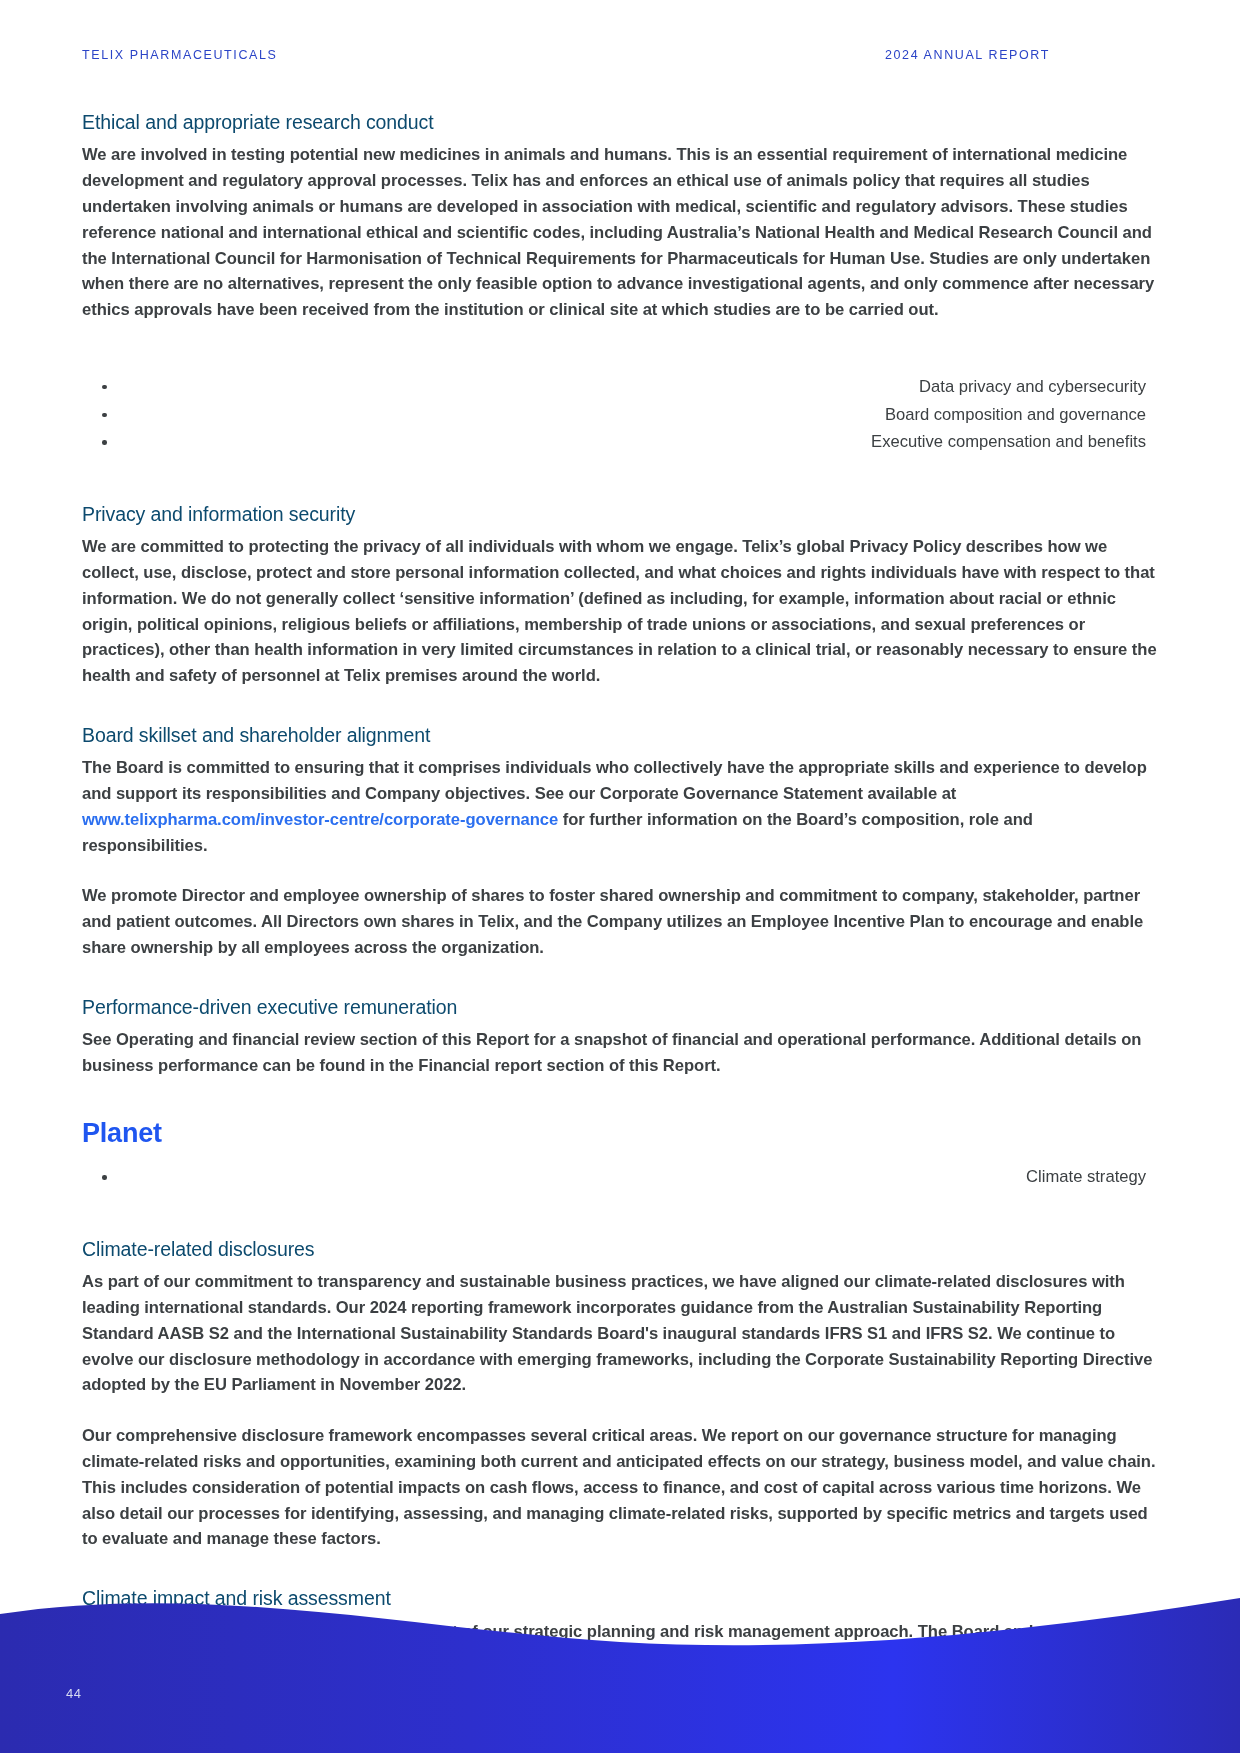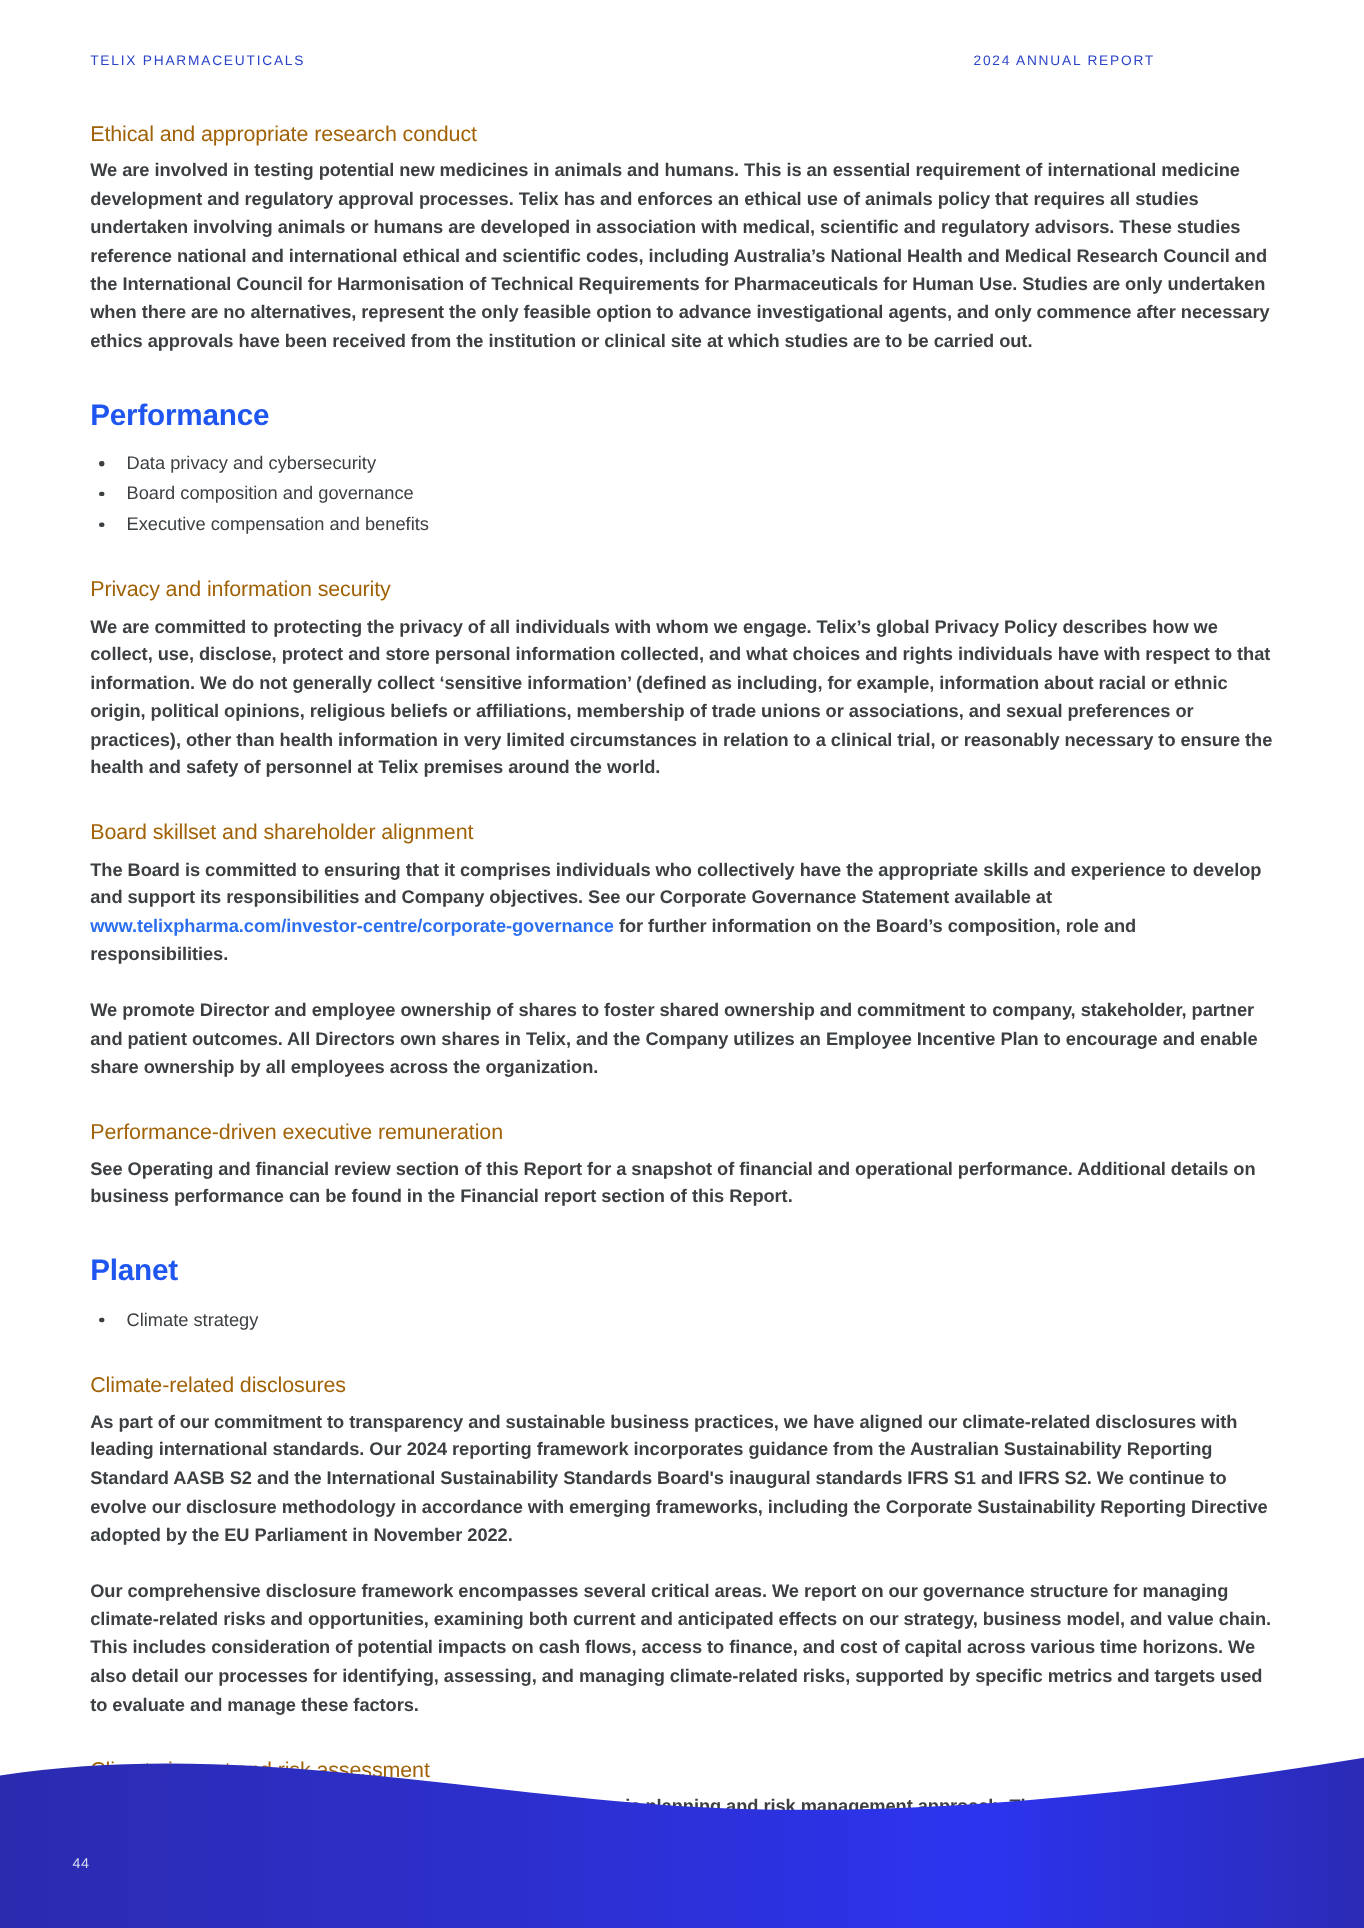--- a/index.html
+++ b/index.html
@@ -55,21 +55,21 @@
     font-weight: bold;
     color: #1f56f0;
     margin: 0 0 14px 0;
     letter-spacing: -0.2px;
   }
 
   h3.sub-title {
     font-size: 19.5px;
     line-height: 1.25;
     font-weight: normal;
-    color: #a16207;
+    color: #0c4a6e;
     margin: 0 0 8px 0;
     letter-spacing: -0.1px;
   }
 
   p.body-text {
     font-size: 16.6px;
     line-height: 25.8px;
     color: #3c4043;
     margin: 0 0 0 0;
     letter-spacing: -0.05px;
@@ -80,22 +80,23 @@
     margin-top: 25px;
   }
 
   a.inline-link {
     color: #2b6ff0;
     text-decoration: none;
   }
 
   ul.bullets {
     list-style: none;
-    margin: 0;
+    margin: 12px;
     padding: 0;
+    text-align: right;
   }
   ul.bullets li {
     position: relative;
     font-size: 16.6px;
     line-height: 27.6px;
     color: #3c4043;
     padding-left: 33px;
   }
   ul.bullets li::before {
     content: "";
@@ -138,21 +139,20 @@
     <span>2024 ANNUAL REPORT</span>
   </div>
 
   <div class="content">
 
     <h3 class="sub-title">Ethical and appropriate research conduct</h3>
     <p class="body-text">We are involved in testing potential new medicines in animals and humans. This is an essential requirement of international medicine development and regulatory approval processes. Telix has and enforces an ethical use of animals policy that requires all studies undertaken involving animals or humans are developed in association with medical, scientific and regulatory advisors. These studies reference national and international ethical and scientific codes, including Australia’s National Health and Medical Research Council and the International Council for Harmonisation of Technical Requirements for Pharmaceuticals for Human Use. Studies are only undertaken when there are no alternatives, represent the only feasible option to advance investigational agents, and only commence after necessary ethics approvals have been received from the institution or clinical site at which studies are to be carried out.</p>
 
     <div class="gap-xl"></div>
 
-    <h2 class="section-title">Performance</h2>
     <ul class="bullets">
       <li>Data privacy and cybersecurity</li>
       <li>Board composition and governance</li>
       <li>Executive compensation and benefits</li>
     </ul>
 
     <div class="gap-lg"></div>
 
     <h3 class="sub-title">Privacy and information security</h3>
     <p class="body-text">We are committed to protecting the privacy of all individuals with whom we engage. Telix’s global Privacy Policy describes how we collect, use, disclose, protect and store personal information collected, and what choices and rights individuals have with respect to that information. We do not generally collect ‘sensitive information’ (defined as including, for example, information about racial or ethnic origin, political opinions, religious beliefs or affiliations, membership of trade unions or associations, and sexual preferences or practices), other than health information in very limited circumstances in relation to a clinical trial, or reasonably necessary to ensure the health and safety of personnel at Telix premises around the world.</p>

